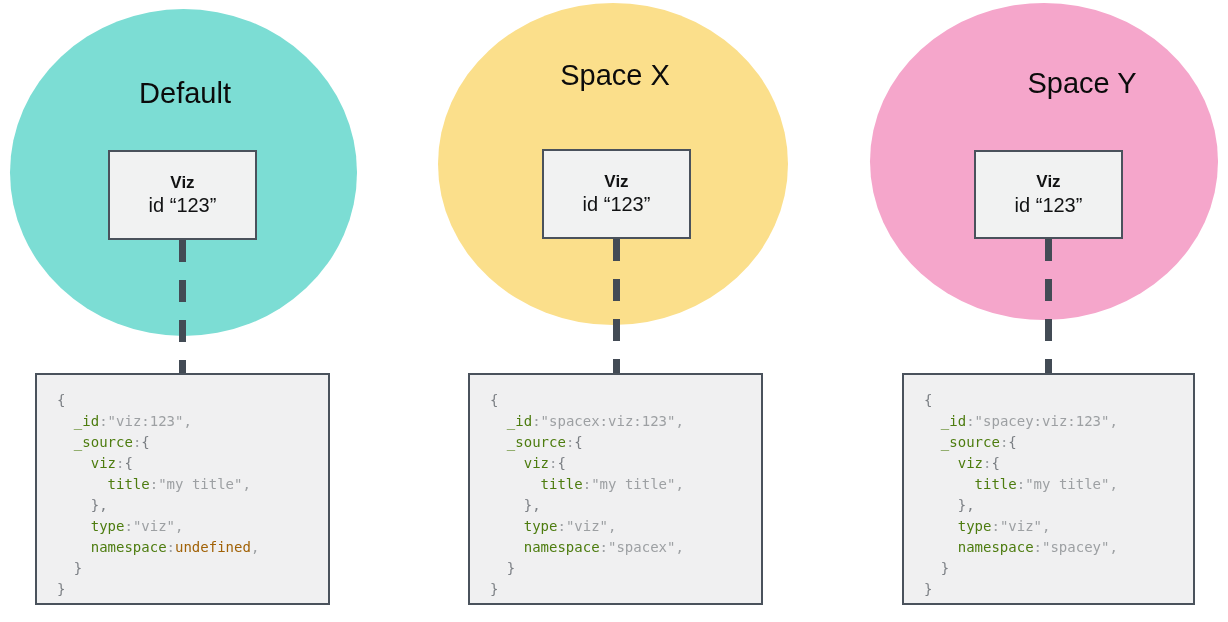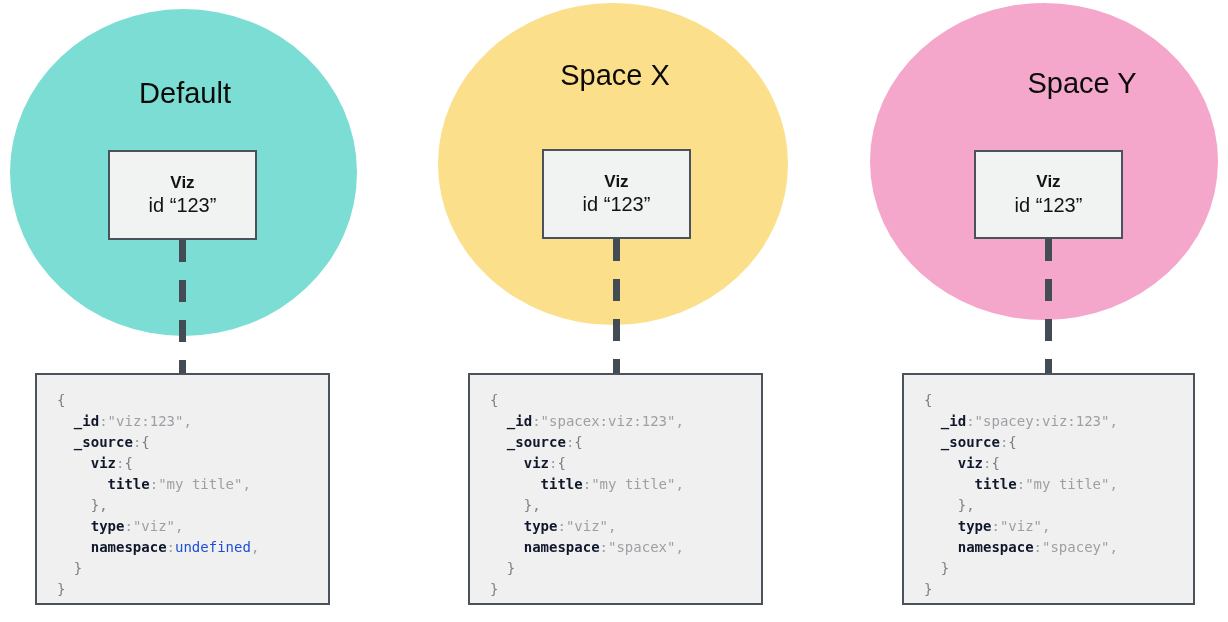--- a/index.html
+++ b/index.html
@@ -82,24 +82,24 @@
   .g0 .code-box { left:35px; }
   .g1 .code-box { left:468px; }
   .g2 .code-box { left:902px; width:293px; }
 
   .code-line {
     font-family:"DejaVu Sans Mono","Liberation Mono",monospace;
     font-size:14px;
     line-height:21px;
     white-space:pre;
   }
-  .t-k { color:#0f172a; font-weight:700; }
+  .t-k { color:#4d7c0f; font-weight:400; }
   .t-p { color:#9DA0A3; }
   .t-s { color:#9DA0A3; }
-  .t-u { color:#1d4ed8; }
+  .t-u { color:#a16207; }
   .t-b { color:#7B7F84; }
   .t-w { color:#9DA0A3; }
 </style>
 </head>
 <body>
 
 <div class="stage">
 
   <section class="group g0">
     <div class="circle" style="background: rgb(124, 221, 212);"></div>

